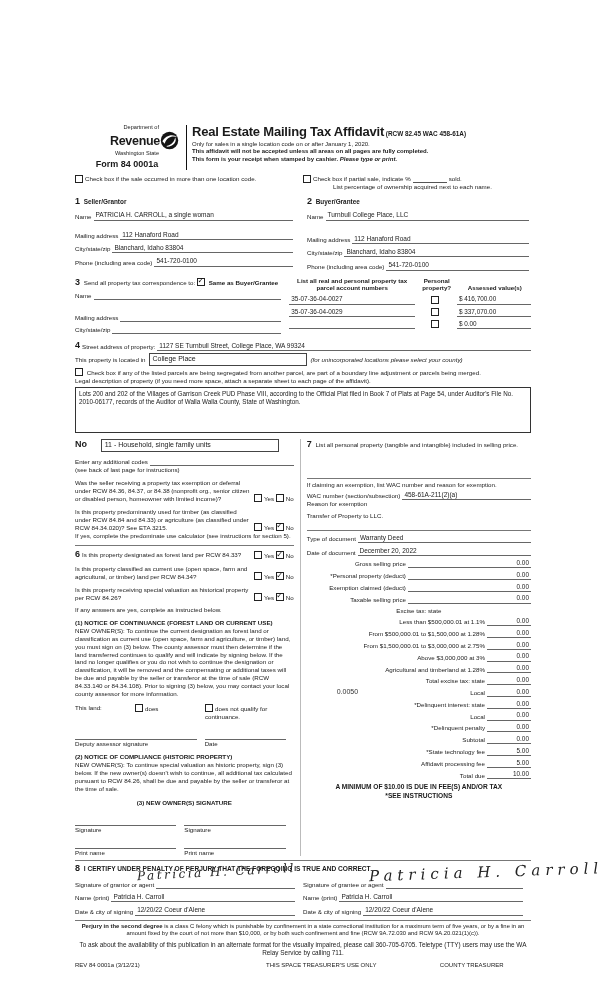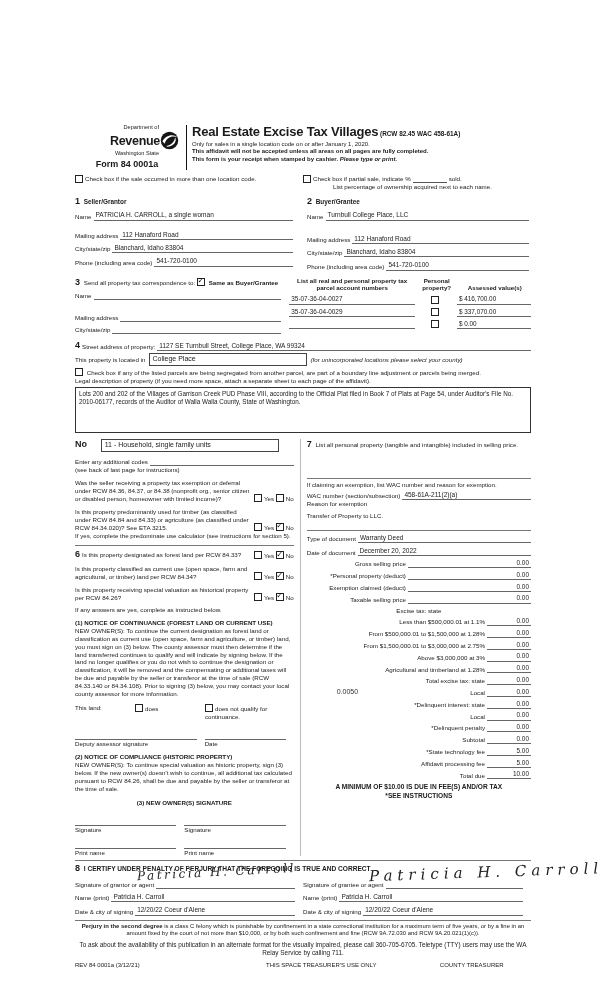--- a/index.html
+++ b/index.html
@@ -109,21 +109,21 @@
       <div><span class="rev">Revenue</span><span><svg width="19" height="19" viewBox="0 0 24 24">
                 <circle cx="12" cy="12" r="11" fill="#151515"></circle>
                 <path d="M3 13 C7 5,17 3,22 8 C16 5,8 8,6 16 Z" fill="#fff"></path>
                 <path d="M8 19 C15 18,19 12,19 8 C22 13,17 20,9 20 Z" fill="#fff"></path>
               </svg></span></div>
       <div class="wa">Washington State</div>
       <div class="formno">Form 84 0001a</div>
     </div>
     <div class="vline"></div>
     <div class="titleblk">
-      <div><span class="title">Real Estate Excise Tax Villages</span>
+      <div><span class="title">Real Estate Mailing Tax Affidavit</span>
            <span class="titleref">(RCW 82.45 WAC 458-61A)</span></div>
       <div class="sub">Only for sales in a single location code on or after January 1, 2020.</div>
       <div class="sub b">This affidavit will not be accepted unless all areas on all pages are fully completed.</div>
       <div class="sub"><span class="b">This form is your receipt when stamped by cashier.</span>
         <span class="b i">Please type or print.</span></div>
     </div>
   </div>
 
   <div class="topchecks">
     <div class="tc-l">

